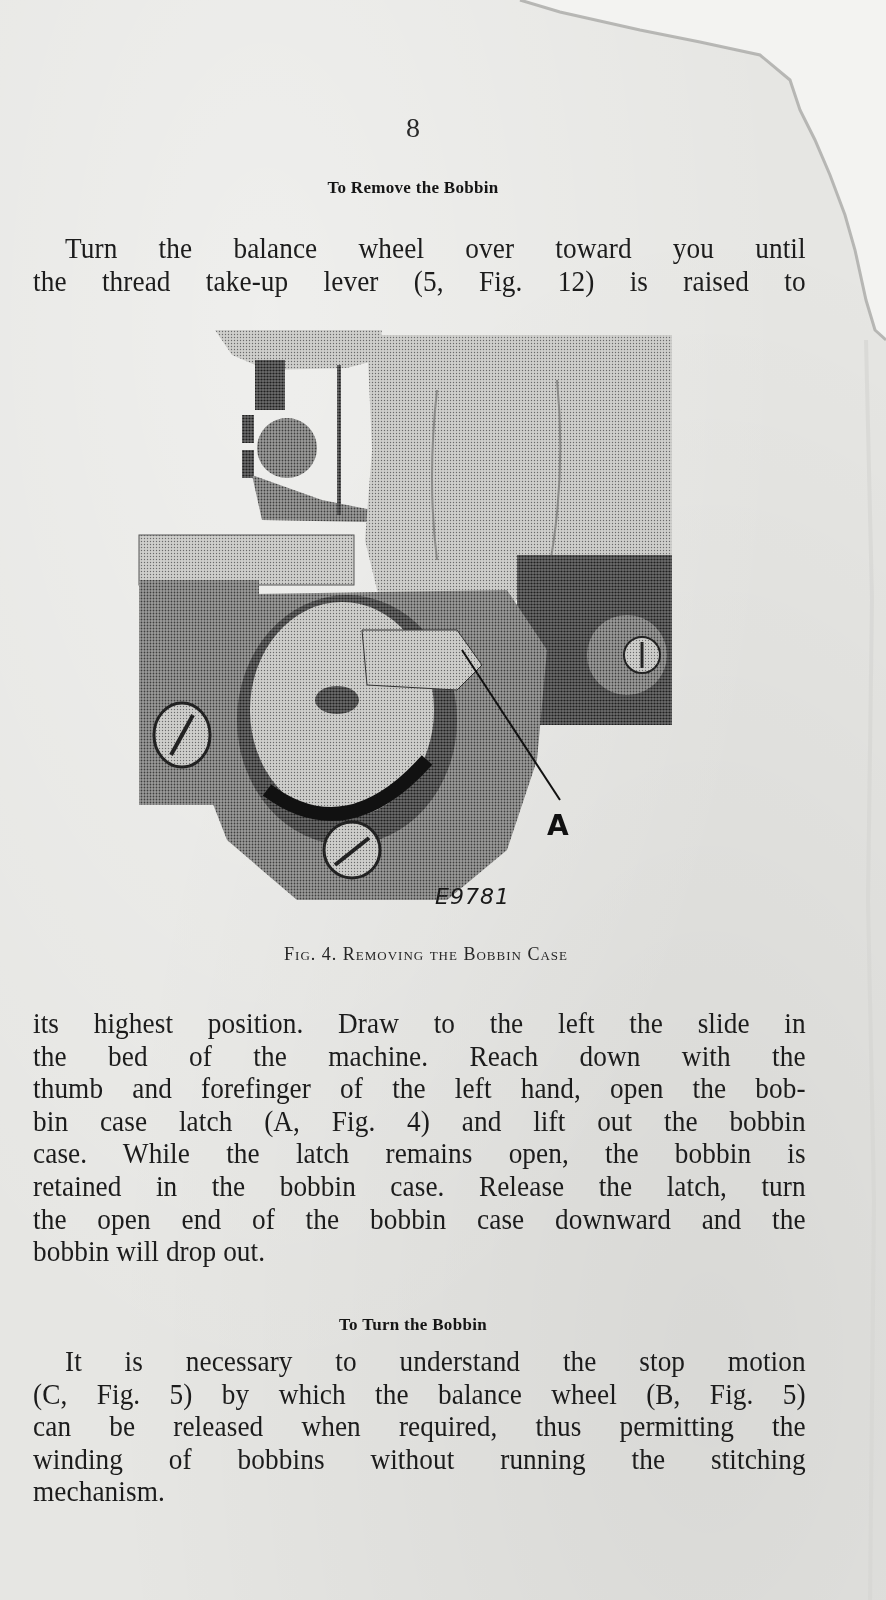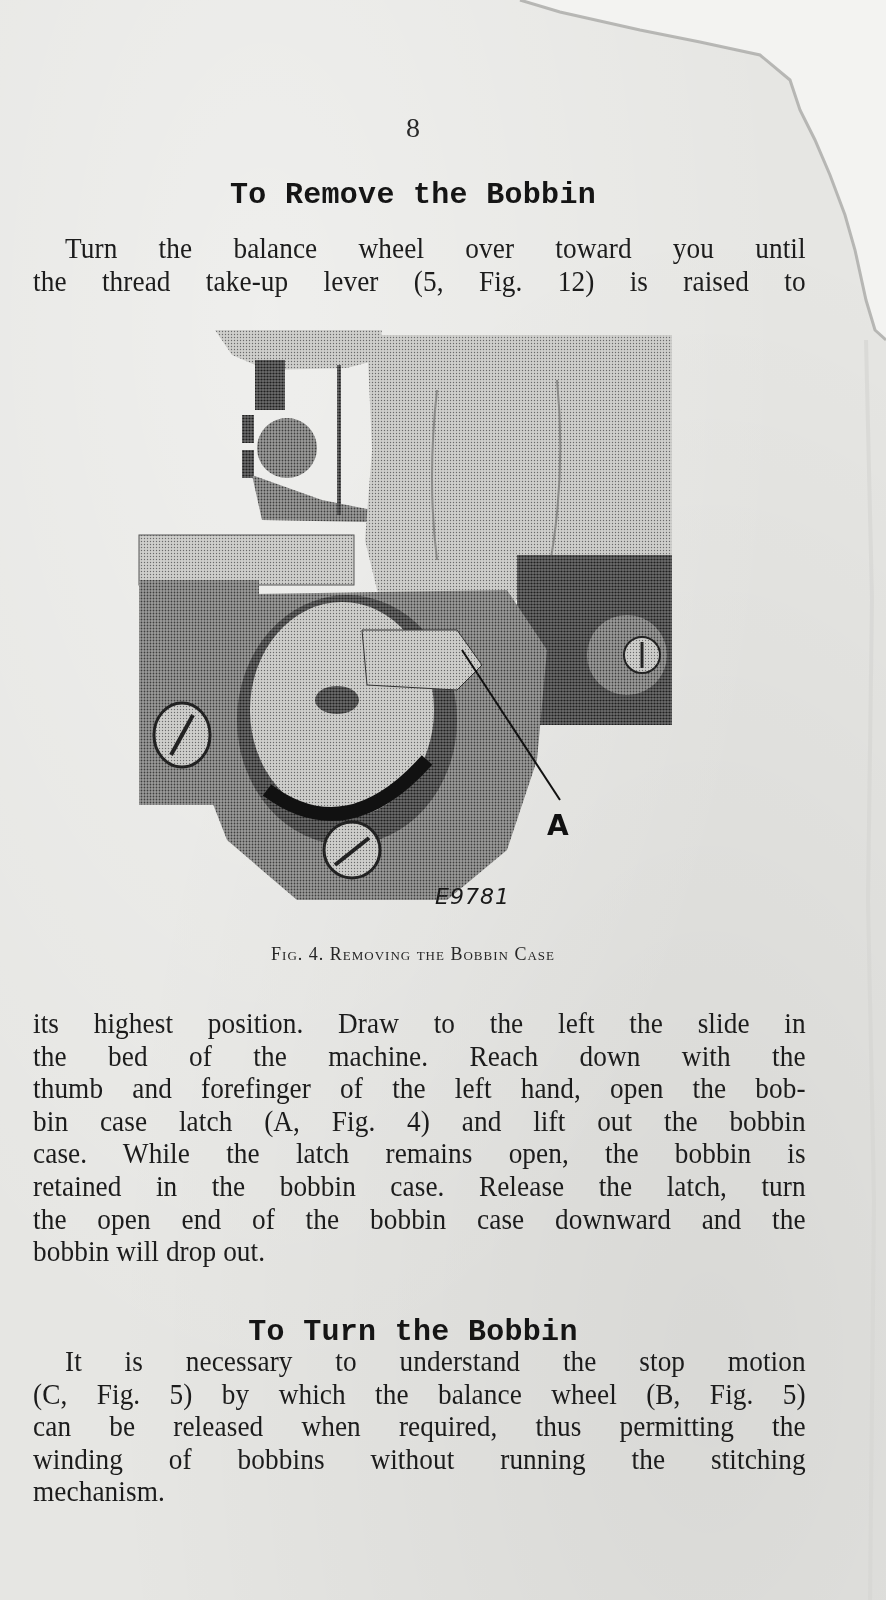--- a/index.html
+++ b/index.html
@@ -18,22 +18,22 @@
   }
   .torn-corner {
     position: absolute; left: 0; top: 0; width: 886px; height: 1600px; pointer-events: none;
   }
   .page-number {
     position: absolute; top: 112px; left: 0; width: 826px; text-align: center;
     font-size: 28px; color: #2a2a2a;
   }
   .heading {
     position: absolute; left: 0; width: 826px; text-align: center;
-    font-family: Liberation Mono, monospace;
-    font-weight: bold; font-size: 30px; color: #151515; letter-spacing: 0.3px;
+    font-family: Liberation Serif, serif;
+    font-weight: bold; font-size: 17px; color: #151515; letter-spacing: 0.3px;
   }
   .heading.h1 { top: 178px; }
   .heading.h2 { top: 1315px; left: 0; width: 826px; }
   .para {
     position: absolute; left: 33px; width: 772px;
     font-size: 29px; line-height: 32.6px; text-align: justify;
     color: #1c1c1c; letter-spacing: 0.1px;
     transform: scaleX(0.94); transform-origin: left top;
     width: 822px;
   }
@@ -42,21 +42,21 @@
   .p1 { top: 232px; }
   .p2 { top: 1007px; }
   .p3 { top: 1345px; }
   .indent { padding-left: 34px; }
 
   .figure {
     position: absolute; left: 137px; top: 330px; width: 540px; height: 580px;
   }
   .figure svg { width: 100%; height: 100%; display: block; }
   .caption {
-    position: absolute; top: 944px; left: 0; width: 826px; text-align: center;
+    position: absolute; top: 944px; left: 13px; width: 826px; text-align: center;
     font-size: 18px; letter-spacing: 1px; color: #262626;
     font-variant: small-caps;
   }
 </style>
 </head>
 <body>
 
 <div class="paper"></div>
 
 <svg class="torn-corner" viewBox="0 0 886 1600" preserveAspectRatio="none">

